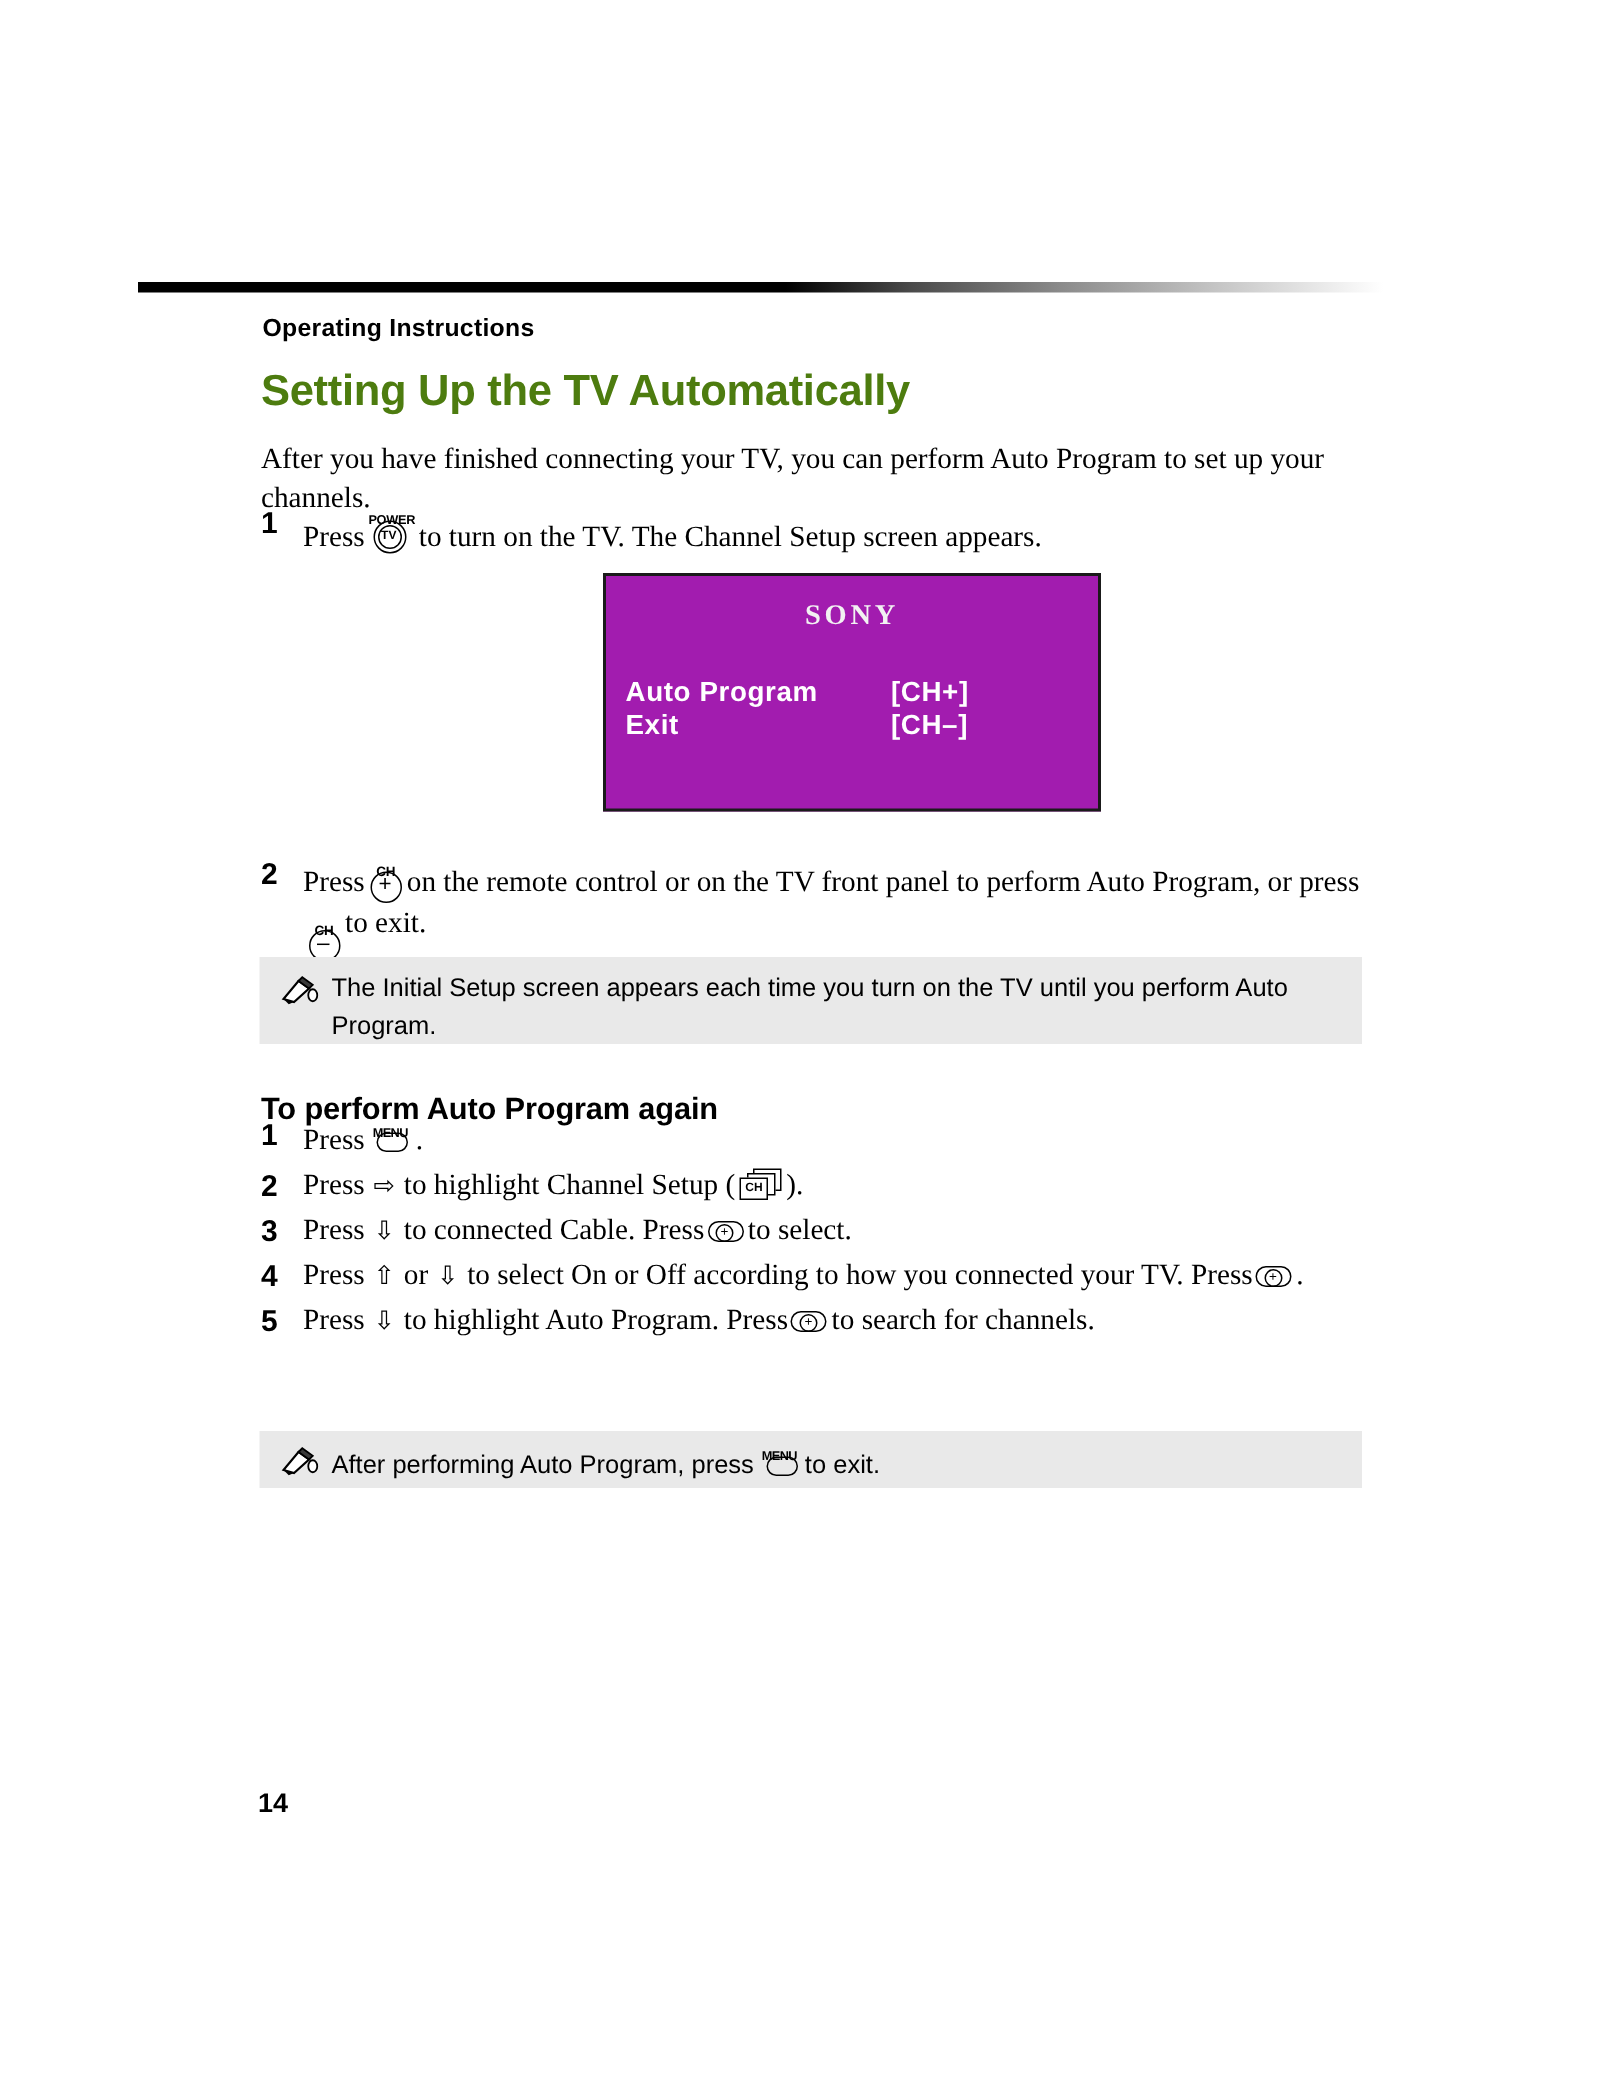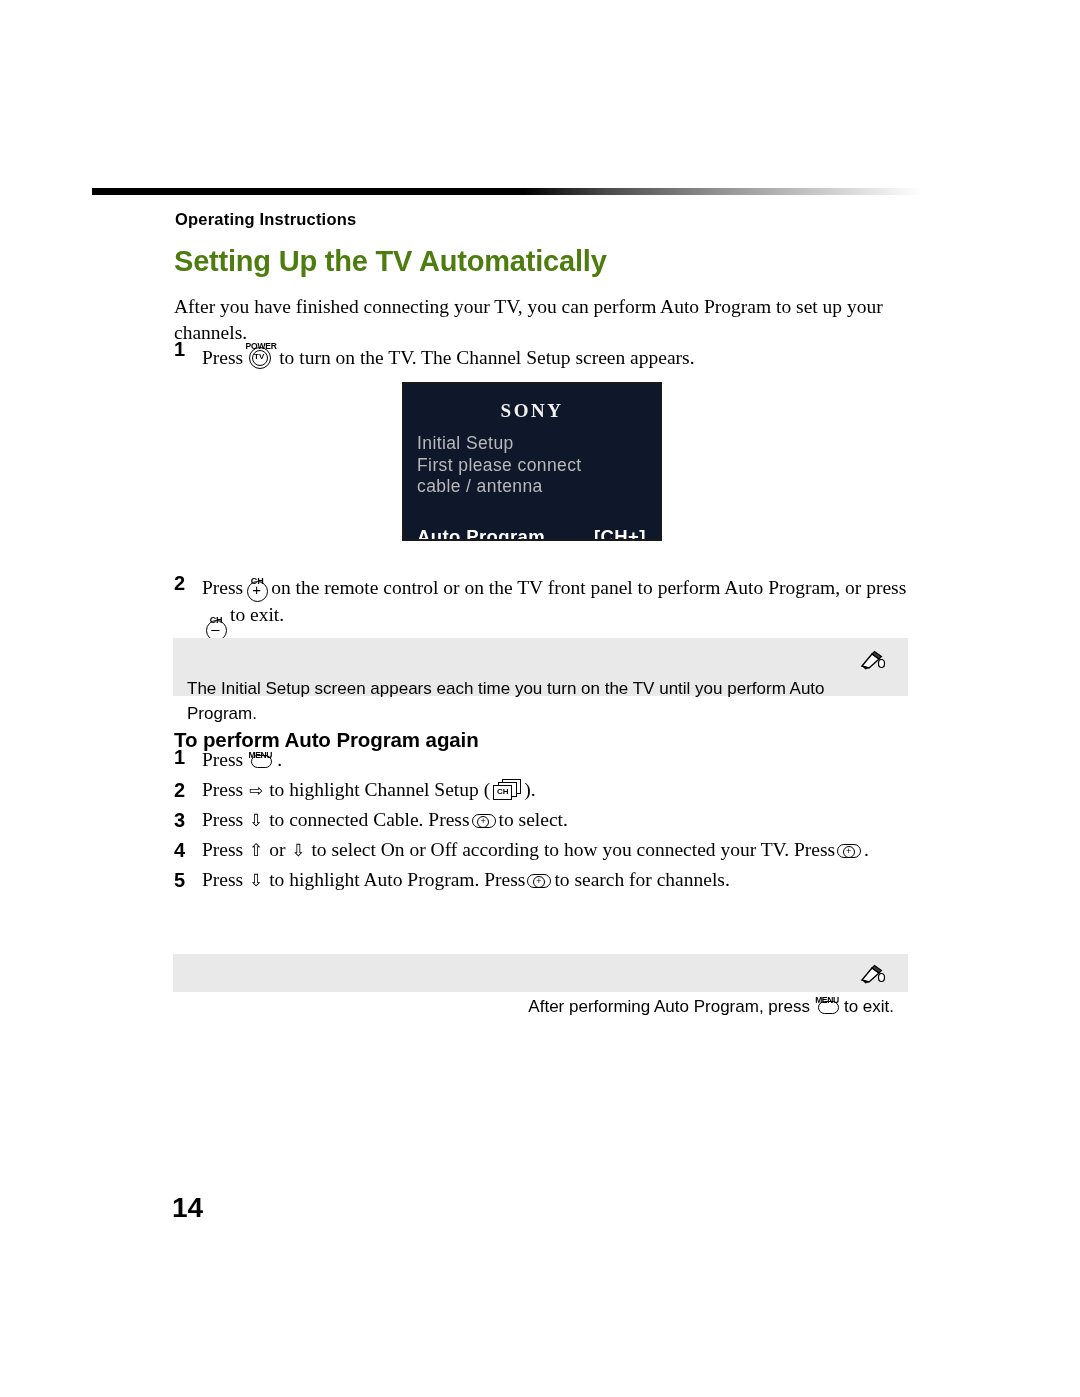--- a/index.html
+++ b/index.html
@@ -242,23 +242,23 @@
     font-family: "DejaVu Sans", sans-serif;
     font-size: 17px;
     padding: 0 1px;
   }
 
   
   .tv-screen {
     position: absolute;
     left: 402px;
     top: 382px;
-    width: 260px;
+    width: 332px;
     height: 159px;
-    background: #0f172a;
+    background: #a21caf;
     border: 2px solid #1a1a1a;
     box-sizing: border-box;
     font-family: "Liberation Sans", sans-serif;
     overflow: hidden;
   }
   .tv-logo {
     text-align: center;
     margin-top: 16px;
     font-family: "Liberation Serif", serif;
     font-weight: bold;
@@ -286,27 +286,26 @@
     display: flex;
     justify-content: space-between;
   }
   .tv-opt-key { width: 75px; text-align: left; }
 
   
   .note {
     position: absolute;
     background: #e9e9e9;
     display: flex;
-    align-items: flex-end;
+    align-items: flex-start;
     font-family: "Liberation Sans", sans-serif;
     font-size: 17px;
     line-height: 25px;
     color: #000;
     box-sizing: border-box;
-    flex-direction: column;
   }
   #note1 { left: 173px; top: 638px; width: 735px; height: 58px; padding: 8px 14px 0 14px; }
   #note2 { left: 173px; top: 954px; width: 735px; height: 38px; padding: 6px 14px 0 14px; }
 
   .note-ico {
     flex: 0 0 26px;
     width: 26px;
     height: 20px;
     position: relative;
     margin: 4px 8px 0 0;
@@ -340,21 +339,21 @@
   .list2 .step-num { line-height: 26px; }
   .list2 .step-body { font-size: 19.5px; line-height: 26px; }
 
   
   .page-num {
     position: absolute;
     left: 172px;
     top: 1192px;
     font-family: "Liberation Sans", sans-serif;
     font-weight: bold;
-    font-size: 28px;
+    font-size: 18px;
   }
 </style>
 </head>
 <body>
 
 <div class="running-head">Operating Instructions</div>
 <div class="head-rule"></div>
 
 <h1 class="page-title">Setting Up the TV Automatically</h1>
 
@@ -366,25 +365,20 @@
     <span>Press</span><span class="btn-ico ico-power">
         <span class="cap">POWER</span>
         <span class="ring"></span>
         <span class="tv">TV</span>
       </span><span>to turn on the TV. The Channel Setup screen appears.</span>
   </div>
 </div>
 
 <div class="tv-screen">
   <div class="tv-logo">SONY</div>
-  <div class="tv-lines">
-    <div>Initial Setup</div>
-    <div>First please connect</div>
-    <div>cable / antenna</div>
-  </div>
   <div class="tv-opts">
     <div class="tv-opt-row">
       <span>Auto Program</span>
       <span class="tv-opt-key">[CH+]</span>
     </div>
     <div class="tv-opt-row">
       <span>Exit</span>
       <span class="tv-opt-key">[CH–]</span>
     </div>
   </div>

